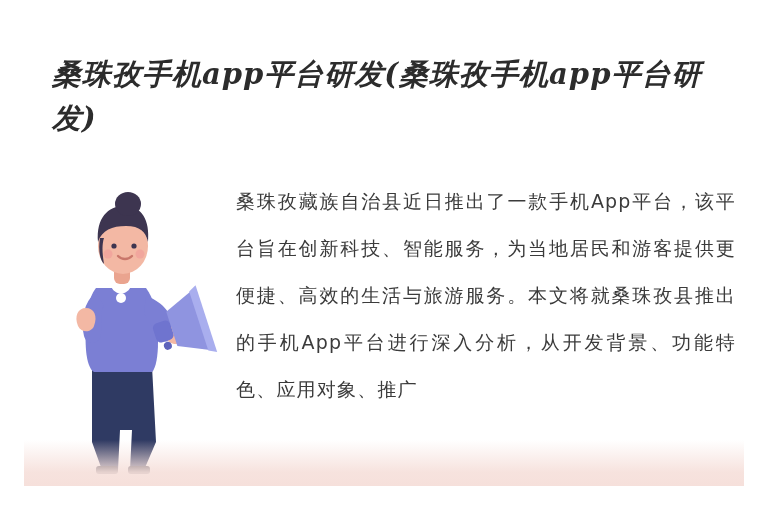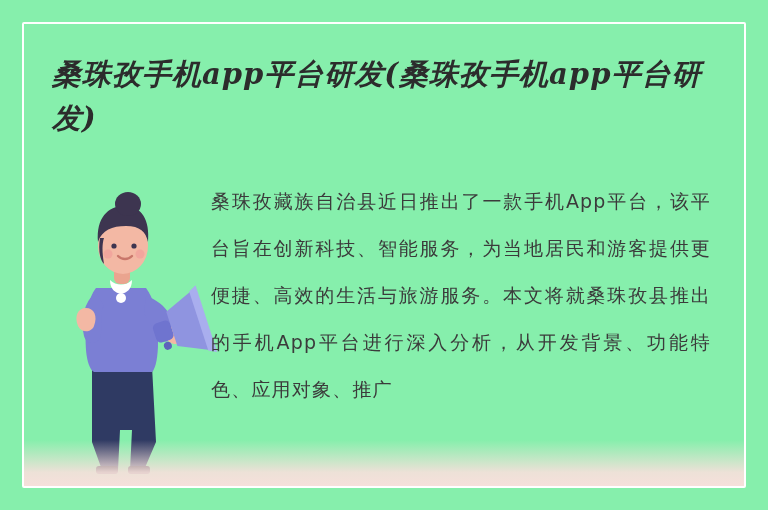--- a/index.html
+++ b/index.html
@@ -10,21 +10,21 @@
     width: 768px;
     height: 510px;
     background: #f5ded9;
     font-family: "Liberation Sans", sans-serif;
     overflow: hidden;
   }
   .page {
     position: relative;
     width: 768px;
     height: 510px;
-    background: #86efac;
+    background: #ffffff;
     box-sizing: border-box;
   }
   .inner-frame {
     position: absolute;
     left: 22px;
     top: 22px;
     right: 22px;
     bottom: 22px;
     border: 2px solid #ffffff;
     border-radius: 2px;
@@ -46,21 +46,21 @@
     font-style: italic;
     font-weight: 700;
     font-size: 29px;
     line-height: 44px;
     color: #2c2c2c;
     letter-spacing: 1px;
     white-space: pre-wrap;
   }
   .body-text {
     position: absolute;
-    left: 211px;
+    left: 236px;
     top: 178px;
     width: 500px;
     font-family: "DejaVu Sans", sans-serif;
     font-size: 19px;
     line-height: 47px;
     color: #3b3b3b;
     letter-spacing: 1.2px;
     text-align: justify;
     overflow: hidden;
     height: 300px;

